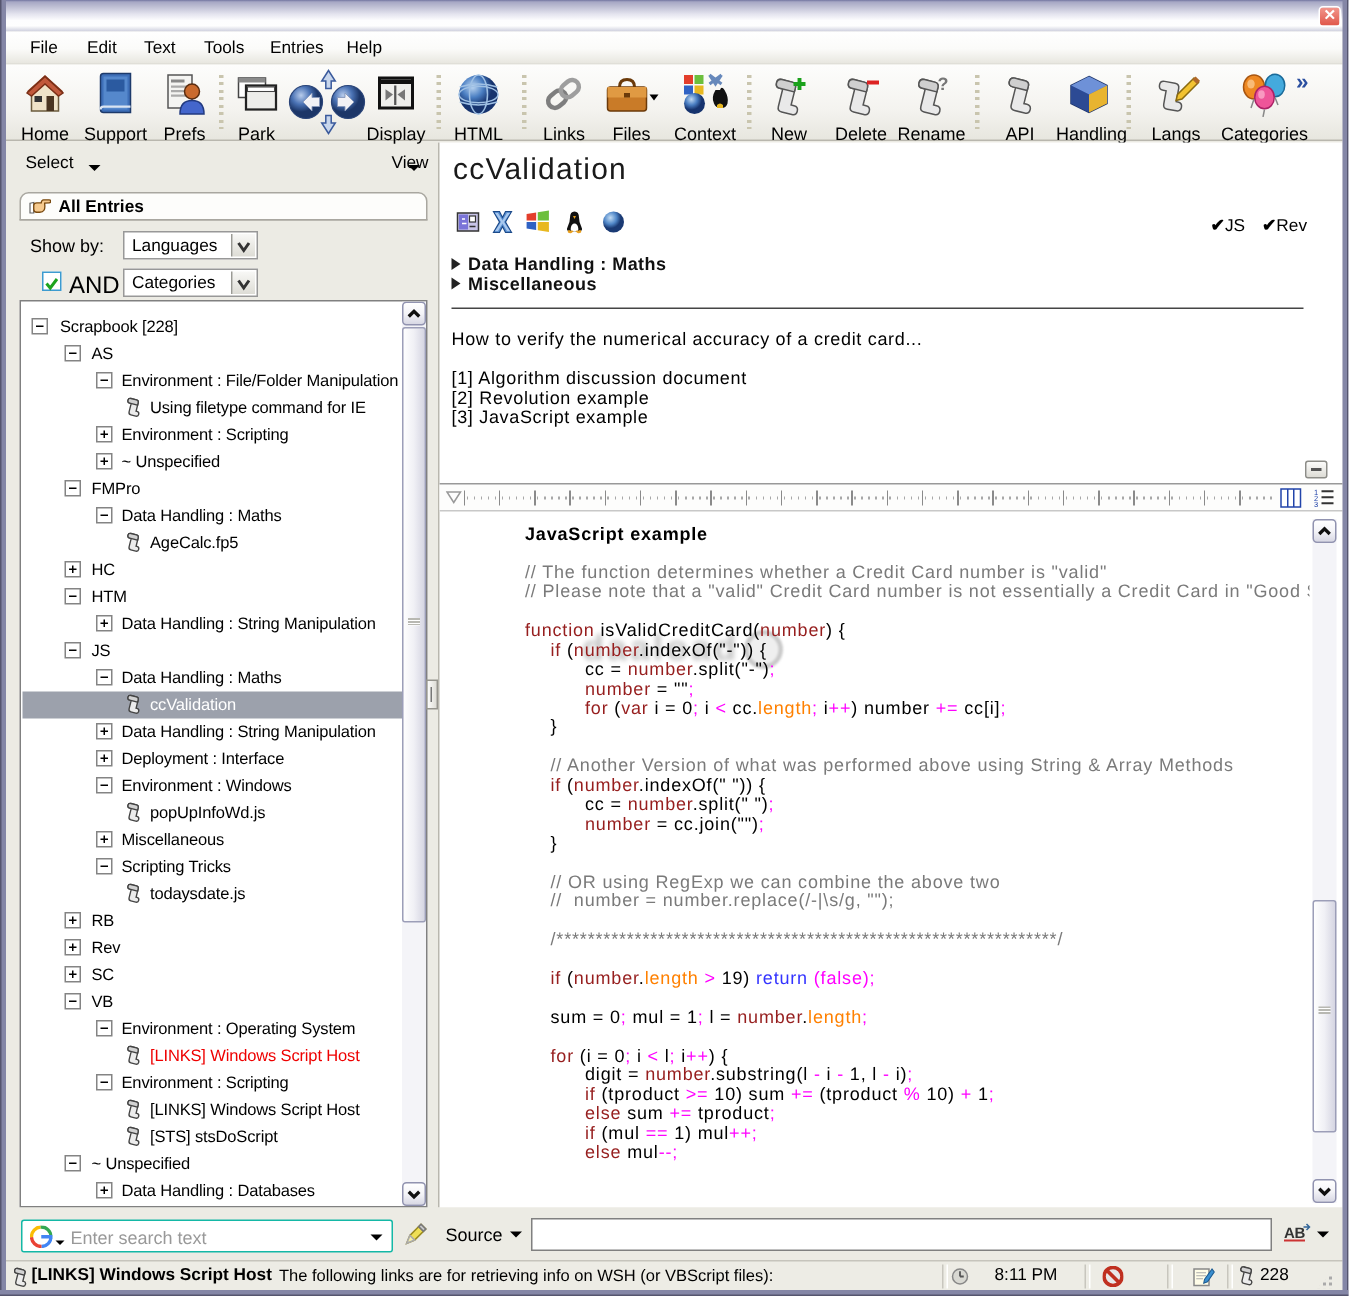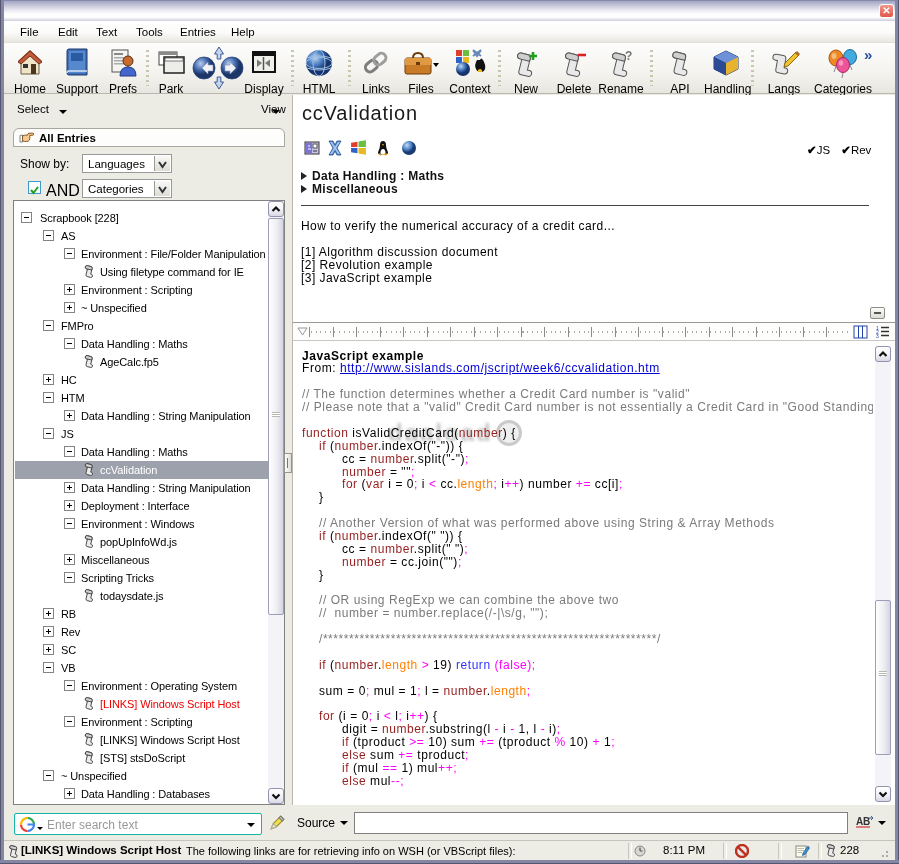--- a/index.html
+++ b/index.html
@@ -50,21 +50,21 @@
   
   #rpanel{left:292px;top:95px;width:603px;height:710px;background:#fff;border-left:1px solid #B9B7AE;box-sizing:border-box;}
   .ic16{position:absolute;width:16px;height:16px;}
   #rtitle{left:9px;top:7px;font-size:20px;color:#1a1a1a;letter-spacing:0.8px;}
   .cat{left:8px;font-size:12px;font-weight:bold;color:#111;letter-spacing:0.3px;}
   .tri{display:inline-block;width:0;height:0;border-top:4px solid transparent;border-bottom:4px solid transparent;border-left:6px solid #222;margin-right:5px;}
   #desc{left:8px;top:125px;font-size:12px;line-height:13px;color:#000;letter-spacing:0.45px;}
   
   #ruler{left:0px;top:227px;width:602px;height:19px;background:#FDFDFC;border-top:1px solid #999;border-bottom:1px solid #C8C8C8;box-sizing:border-box;}
   
-  #code{left:0px;top:247px;width:580px;height:462px;overflow:hidden;padding-top:7.5px;box-sizing:border-box;}
+  #code{left:0px;top:247px;width:580px;height:462px;overflow:hidden;padding-top:7.5px;box-sizing:border-box;padding-left:48px;}
   .cl{white-space:pre;font-size:12px;line-height:12.9px;height:12.9px;margin-left:9px;letter-spacing:0.55px;}
   .i1{margin-left:26px;}
   .i2{margin-left:49px;}
   .k{color:#961E1E;}
   .m{color:#FF00FF;}
   .o{color:#FF8000;}
   .bl{color:#3333FF;}
   .c{color:#7A7A7A;}
   a.lk{color:#0000D4;text-decoration:underline;}
   
@@ -537,21 +537,20 @@
           <path d="M5 2.5 L13 2.5 M5 6.5 L13 6.5 M5 10.5 L13 10.5" stroke="#333" stroke-width="1.4"></path>
           <text x="0" y="5" font-size="5" fill="#2244AA">1</text>
           <text x="0" y="9" font-size="5" fill="#2244AA">2</text>
           <text x="0" y="13" font-size="5" fill="#2244AA">3</text>
         </svg>
     </div>
     <div class="abs" style="left:95px;top:324px;width:110px;height:26px;color:#C4C4C4;font-size:24px;font-weight:bold;filter:blur(1.8px);letter-spacing:2px;">daaload</div>
     <div class="abs" style="left:203px;top:325px;width:26px;height:26px;border-radius:50%;background:#EFEFEF;border:3px solid #CACACA;box-sizing:border-box;filter:blur(0.7px);"></div>
     <div id="code" class="abs">
       <div class="cl"><b>JavaScript example</b></div>
-      <div class="cl">From: <a class="lk">http://www.sislands.com/jscript/week6/ccvalidation.htm</a></div>
       <div class="cl">&nbsp;</div>
       <div class="cl"><span class="c">// The function determines whether a Credit Card number is "valid"</span></div>
       <div class="cl"><span class="c">// Please note that a "valid" Credit Card number is not essentially a Credit Card in "Good Standing"</span></div>
       <div class="cl">&nbsp;</div>
       <div class="cl"><span class="k">function</span> isValidCreditCard(<span class="k">number</span>) {</div>
       <div class="cl i1"><span class="k">if</span> (<span class="k">number</span>.indexOf("-")) {</div>
       <div class="cl i2">cc = <span class="k">number</span>.split("-")<span class="m">;</span></div>
       <div class="cl i2"><span class="k">number</span> = ""<span class="m">;</span></div>
       <div class="cl i2"><span class="k">for</span> (<span class="k">var</span> i = 0<span class="m">;</span> i <span class="m">&lt;</span> cc.<span class="o">length</span><span class="m">;</span> i<span class="m">++</span>) number <span class="m">+=</span> cc[i]<span class="m">;</span></div>
       <div class="cl i1">}</div>

